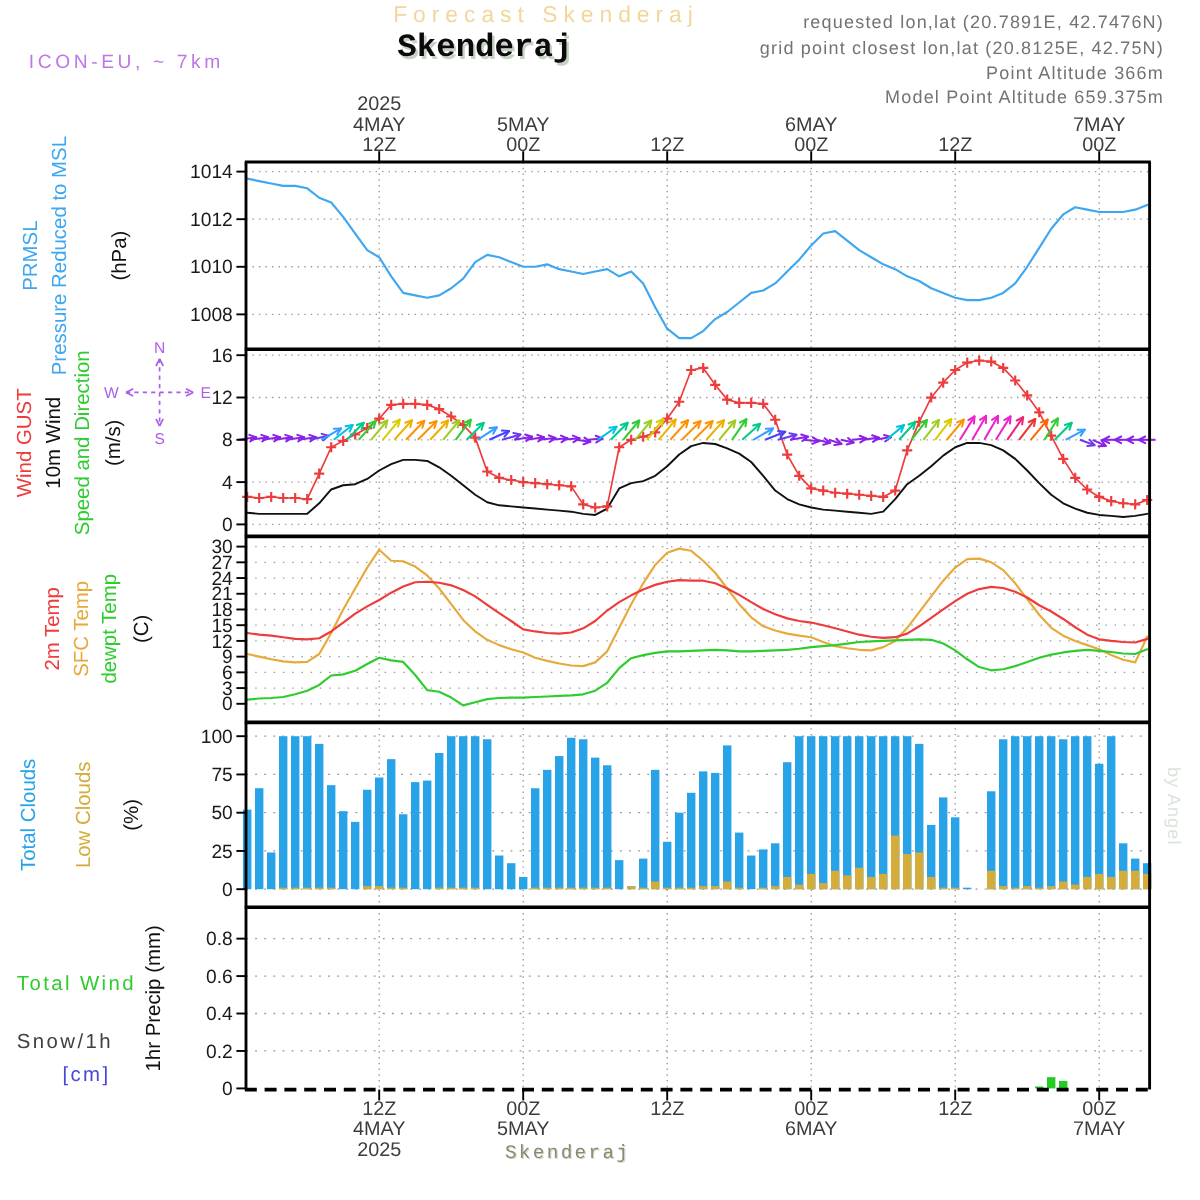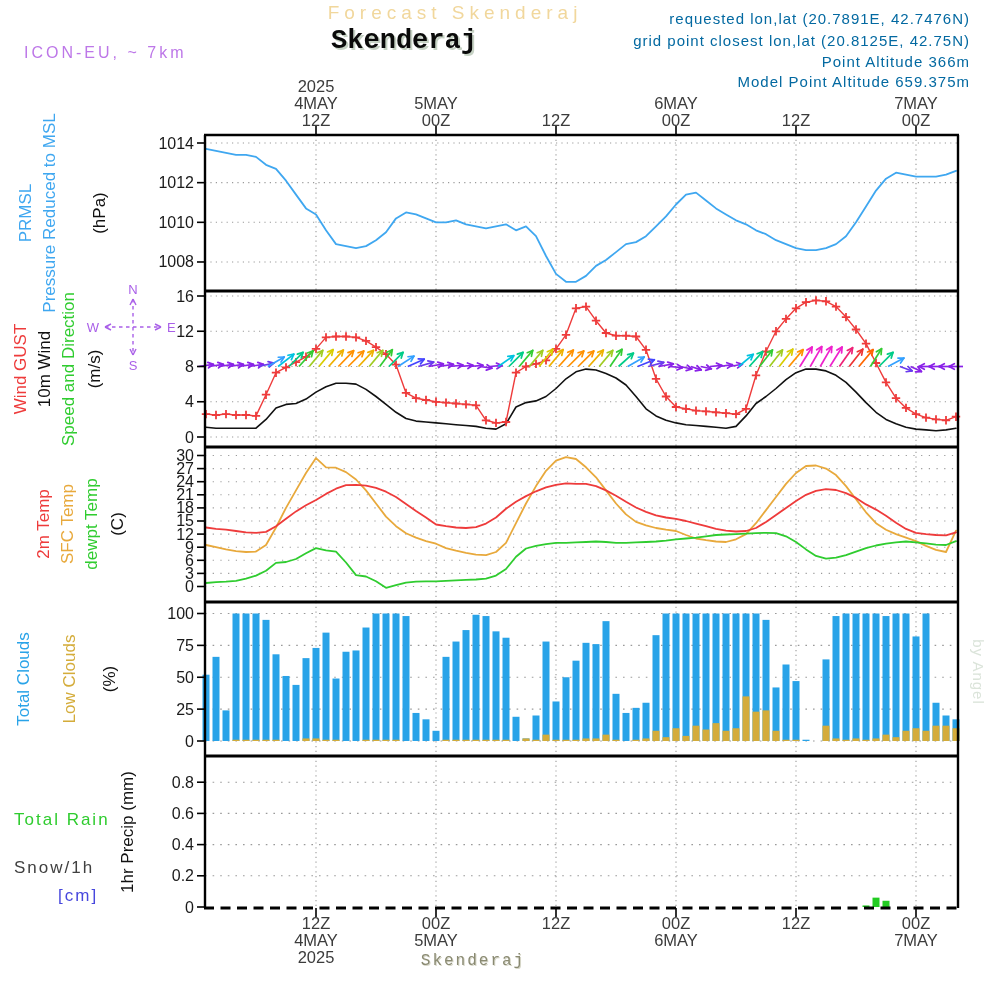--- a/index.html
+++ b/index.html
@@ -1,21 +1,21 @@
 <!DOCTYPE html>
 <html><head>
 <meta charset="utf-8">
 <style>
   html,body{margin:0;padding:0;background:#fff;width:1000px;height:1000px;overflow:hidden;}
   #page{position:relative;width:1000px;height:1000px;font-family:"Liberation Sans",sans-serif;background:#fff;}
   .abs{position:absolute;white-space:nowrap;}
   .rot{transform:translate(-50%,-50%) rotate(-90deg);transform-origin:center;}
   .watermark-top{left:455px;top:2px;transform:translateX(-50%);font-size:19px;letter-spacing:5px;color:#f1d79c;}
   .main-title{left:404px;top:26px;transform:translateX(-50%);font-family:"Liberation Mono",monospace;font-weight:bold;font-size:27px;color:#0a0a0a;text-shadow:2px 2px 0 #c6d2c4;}
-  .hdr-purple{right:30px;text-align:right;font-size:15px;letter-spacing:1px;color:#0369a1;}
+  .hdr-purple{right:30px;text-align:right;font-size:15px;letter-spacing:1px;color:#737373;}
   .model-label{left:24px;top:44px;font-size:16px;letter-spacing:3px;color:#bd77e8;}
   .by-angel{left:978px;top:672px;transform:translate(-50%,-50%) rotate(90deg);font-size:15px;letter-spacing:1px;color:#dbe4da;}
   .footer-station{left:473px;top:952px;transform:translateX(-50%);font-family:"Liberation Mono",monospace;font-size:16px;letter-spacing:2px;color:#8a8a72;text-shadow:1px 1px 0 #d8d8ca;}
   .plabel{font-size:17px;}
   svg{position:absolute;left:0;top:0;}
 </style>
 </head>
 <body>
 
 <div id="page">
@@ -39,23 +39,23 @@
 
   <div class="abs rot plabel" style="left:44px;top:524px;color:#ee3b3b;">2m Temp</div>
   <div class="abs rot plabel" style="left:68px;top:524px;color:#e8a93c;">SFC Temp</div>
   <div class="abs rot plabel" style="left:92px;top:524px;color:#2fcc2f;">dewpt Temp</div>
   <div class="abs rot plabel" style="left:118px;top:524px;color:#111;">(C)</div>
 
   <div class="abs rot plabel" style="left:24px;top:679px;color:#29a3e8;">Total Clouds</div>
   <div class="abs rot plabel" style="left:70px;top:679px;color:#d4ac3a;">Low Clouds</div>
   <div class="abs rot plabel" style="left:110px;top:679px;color:#111;">(%)</div>
 
-  <div class="abs plabel" style="left:14px;top:810px;color:#2fcc2f;letter-spacing:2px;">Total  Rain</div>
+  <div class="abs plabel" style="left:14px;top:810px;color:#2fcc2f;letter-spacing:2px;">Total  Wind</div>
   <div class="abs plabel" style="left:14px;top:858px;color:#404040;letter-spacing:2px;">Snow/1h</div>
-  <div class="abs plabel" style="left:58px;top:886px;color:#4747dd;letter-spacing:2px;">[cm]</div>
+  <div class="abs plabel" style="left:52px;top:886px;color:#4747dd;letter-spacing:2px;">[cm]</div>
   <div class="abs rot plabel" style="left:128px;top:832px;color:#111;">1hr Precip (mm)</div>
 
   <div class="abs by-angel">by Angel</div>
   <div class="abs footer-station">Skenderaj</div>
 
   <svg id="chart" width="1000" height="1000" viewBox="0 0 1000 1000">
       <line x1="205" y1="261.98" x2="958" y2="261.98" stroke="#9a9a9a" stroke-width="1.1" stroke-dasharray="1.2 4.2"></line>
       <line x1="205" y1="222.32" x2="958" y2="222.32" stroke="#9a9a9a" stroke-width="1.1" stroke-dasharray="1.2 4.2"></line>
       <line x1="205" y1="182.66" x2="958" y2="182.66" stroke="#9a9a9a" stroke-width="1.1" stroke-dasharray="1.2 4.2"></line>
       <line x1="205" y1="143" x2="958" y2="143" stroke="#9a9a9a" stroke-width="1.1" stroke-dasharray="1.2 4.2"></line>

